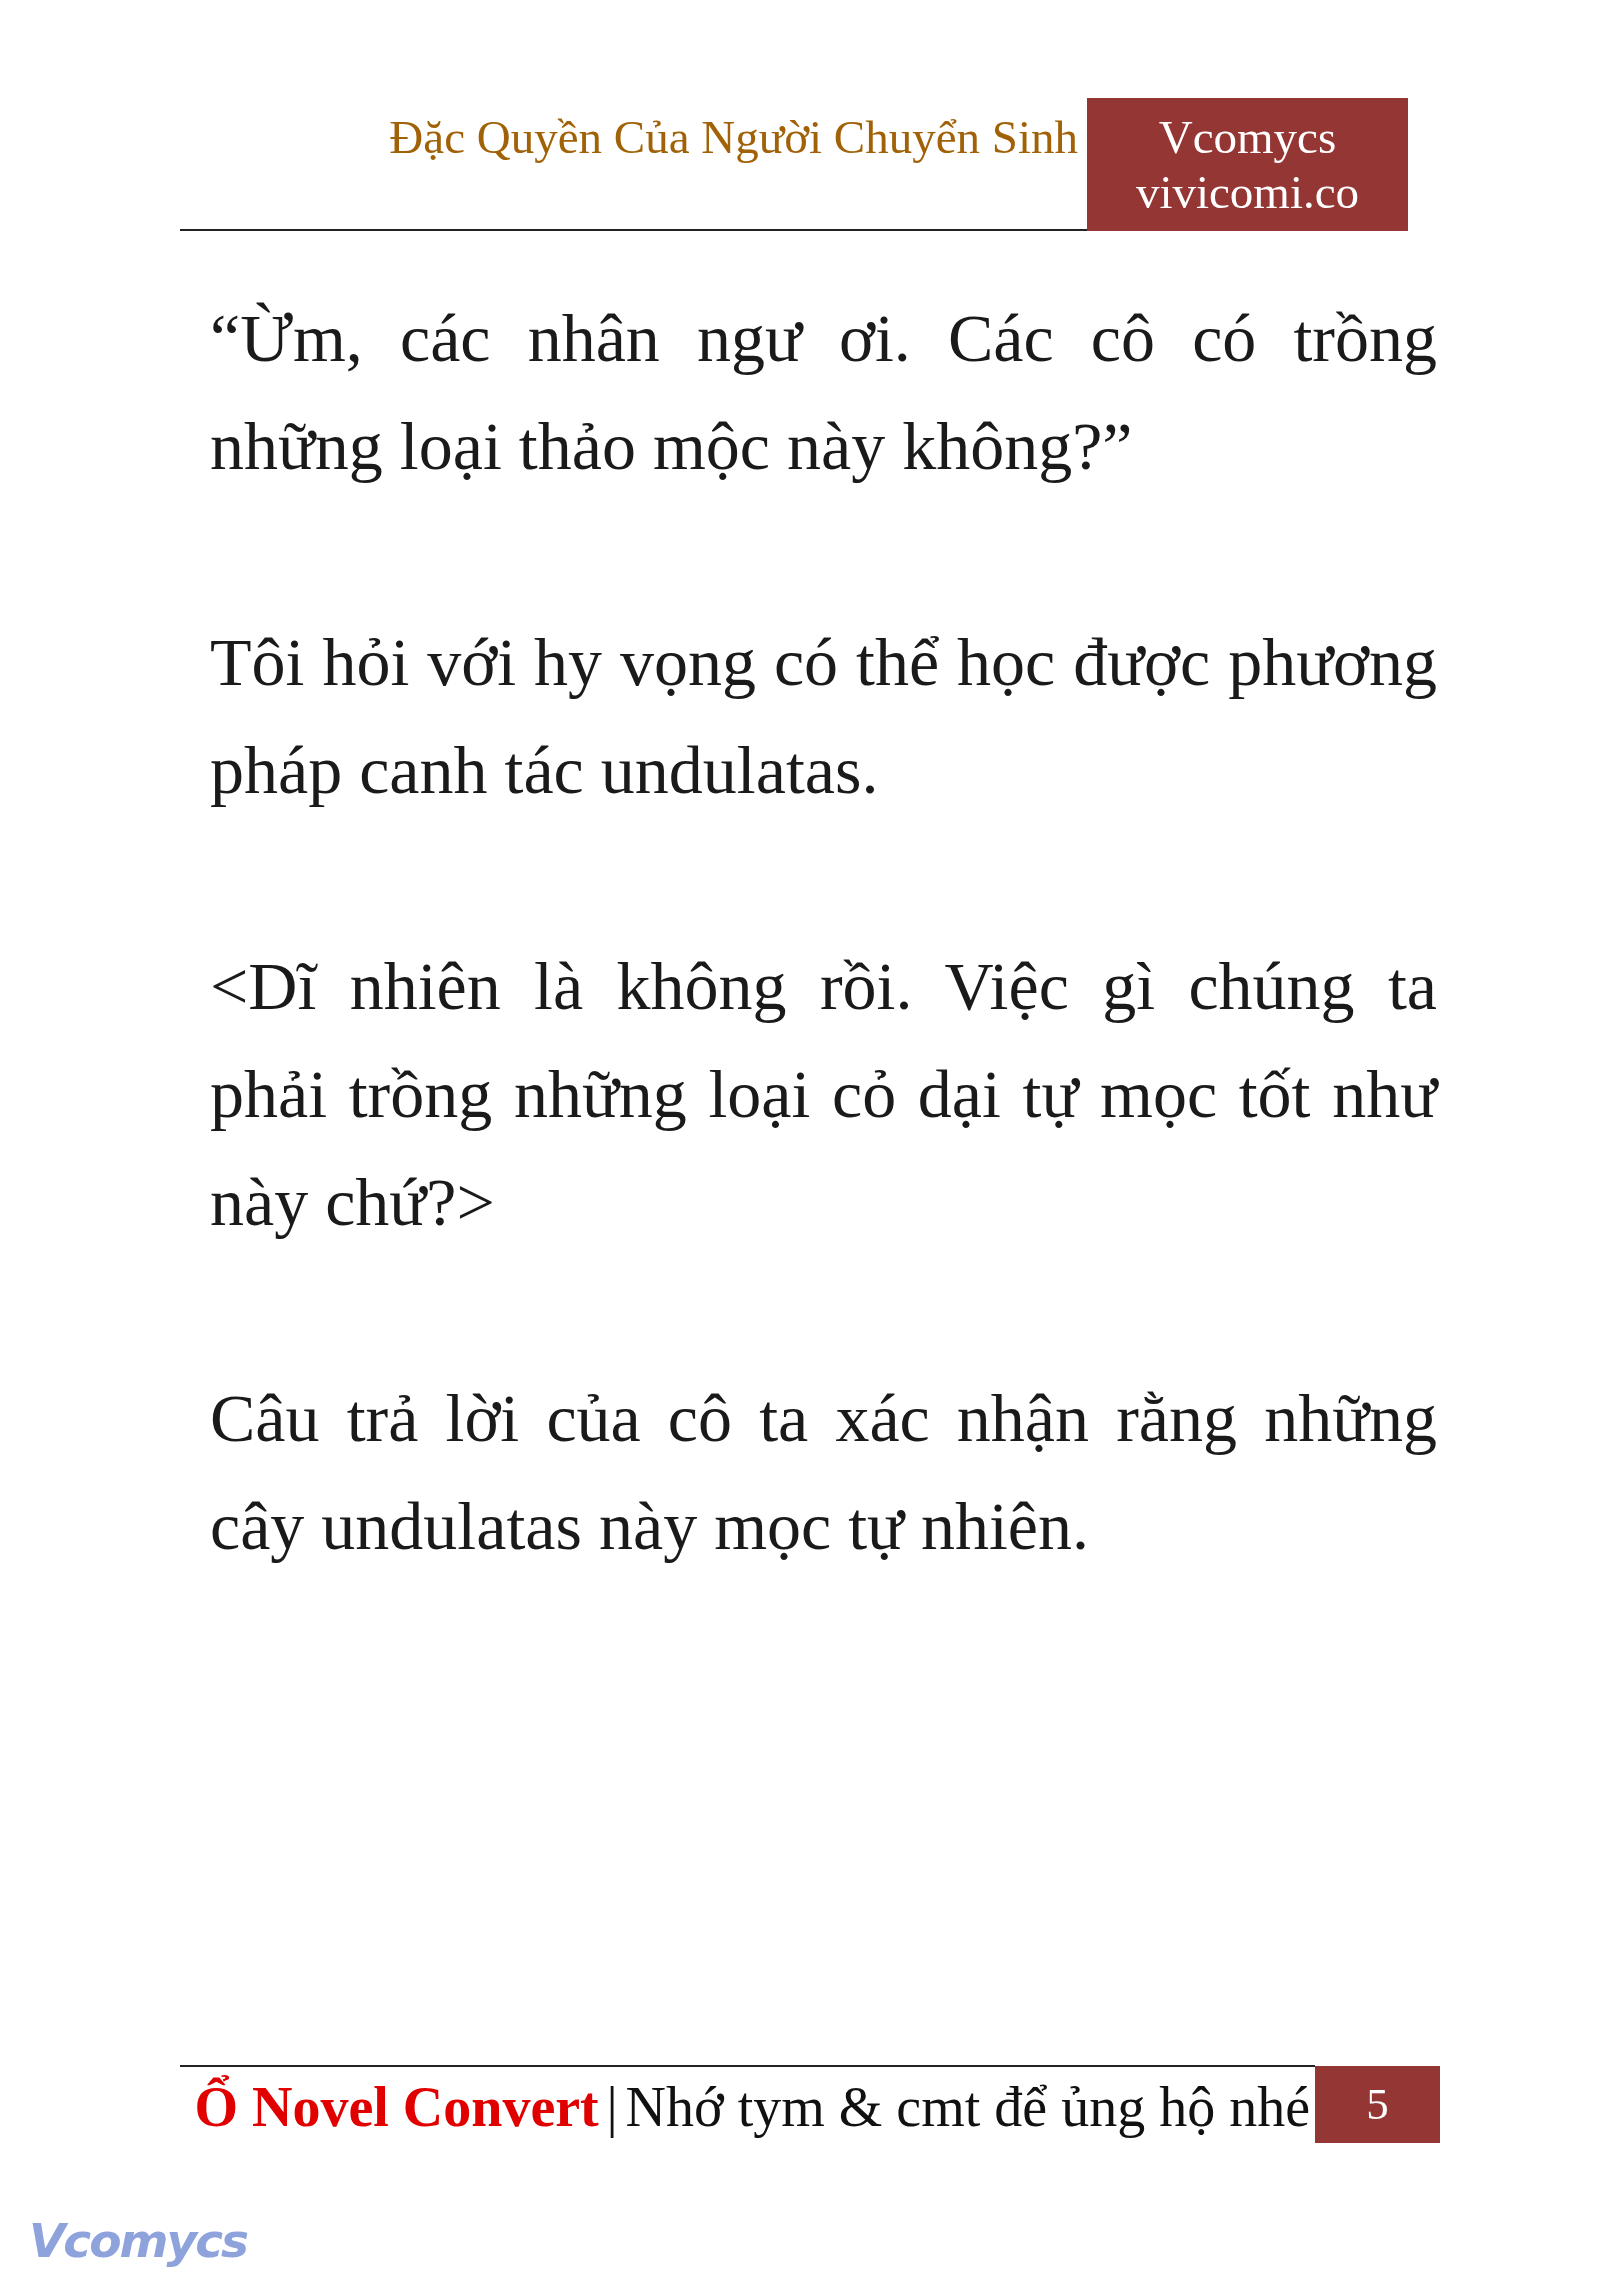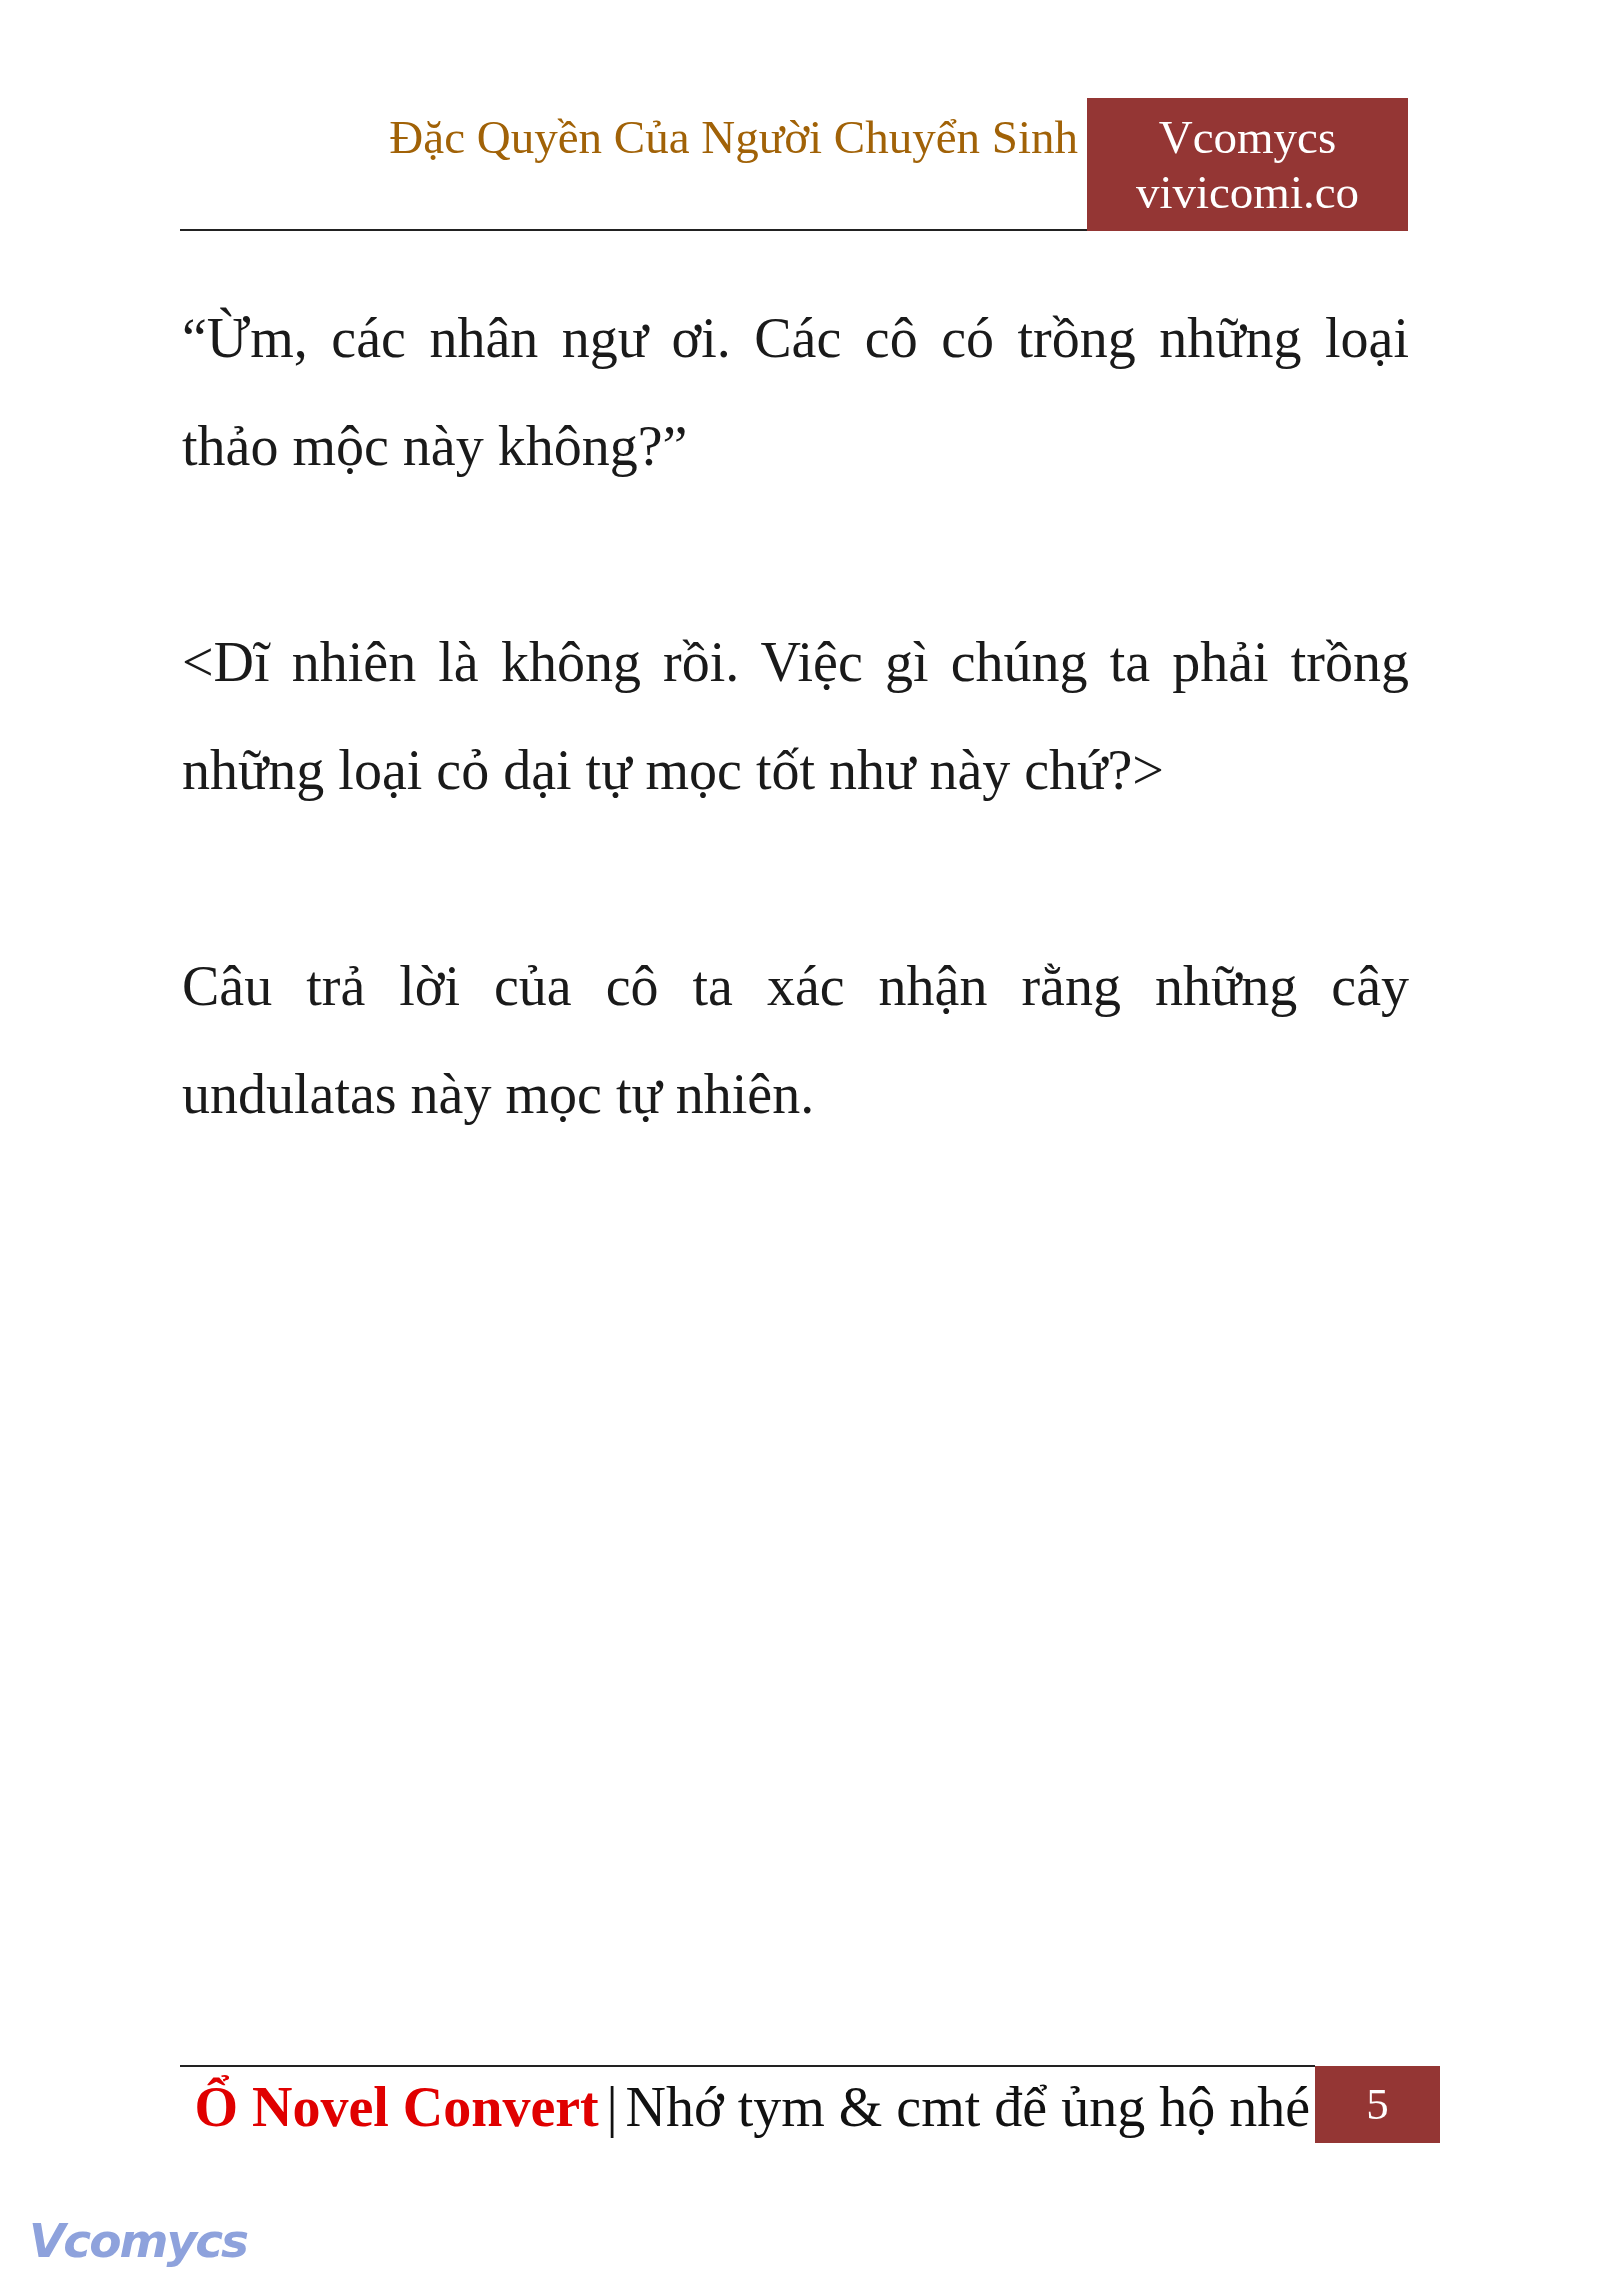--- a/index.html
+++ b/index.html
@@ -6,22 +6,22 @@
   body { width: 1622px; height: 2293px; position: relative; overflow: hidden;
          font-family: "Liberation Serif", "DejaVu Serif", serif; color: #1a1a1a; }
 
   .header-text { position: absolute; right: 544px; top: 110px; text-align: right;
                  font-size: 47px; line-height: 55px; color: #a16207; }
   .header-line { position: absolute; left: 180px; top: 229px; width: 908px; height: 2px; background: #222; }
   .header-badge { position: absolute; left: 1087px; top: 98px; width: 321px; height: 133px;
                   background: #943634; color: #fff; text-align: center;
                   font-size: 47px; line-height: 55px; padding-top: 11.8px; box-sizing: border-box; }
 
-  .body-text { position: absolute; left: 182px; top: 284px; width: 1227px;
-               font-size: 56px; line-height: 108px; text-align: justify; }
+  .body-text { position: absolute; left: 210px; top: 284px; width: 1227px;
+               font-size: 68px; line-height: 108px; text-align: justify; }
   .body-text p { margin: 0 0 108px 0; }
   .body-text p:last-child { margin-bottom: 8px; }
 
   .footer-line { position: absolute; left: 180px; top: 2065px; width: 1135px; height: 2px; background: #222; }
   .footer-text { position: absolute; right: 312px; top: 2082px; font-size: 56px; line-height: 51px; white-space: nowrap; }
   .footer-brand { color: #e00000; font-weight: bold; }
   .footer-sep { color: #111; padding: 0 7.8px; }
   .footer-note { color: #111; }
   .page-badge { position: absolute; left: 1315px; top: 2066px; width: 125px; height: 77px;
                 background: #943634; color: #fff; text-align: center; font-size: 45px; line-height: 77px; }
@@ -37,20 +37,21 @@
   <div>Đặc Quyền Của Người Chuyển Sinh</div>
 </div>
 <div class="header-line"></div>
 <div class="header-badge">
   <div>Vcomycs</div>
   <div>vivicomi.co</div>
 </div>
 
 <div class="body-text">
   <p>“Ừm, các nhân ngư ơi. Các cô có trồng những loại thảo mộc này không?”</p>
+  <p>Tôi hỏi với hy vọng có thể học được phương pháp canh tác undulatas.</p>
   <p>&lt;Dĩ nhiên là không rồi. Việc gì chúng ta phải trồng những loại cỏ dại tự mọc tốt như này chứ?&gt;</p>
   <p>Câu trả lời của cô ta xác nhận rằng những cây undulatas này mọc tự nhiên.</p>
 </div>
 
 <div class="footer-line"></div>
 <div class="footer-text">
   <span class="footer-brand">Ổ Novel Convert</span><span class="footer-sep">|</span><span class="footer-note">Nhớ tym &amp; cmt để ủng hộ nhé</span>
 </div>
 <div class="page-badge">5</div>
 

